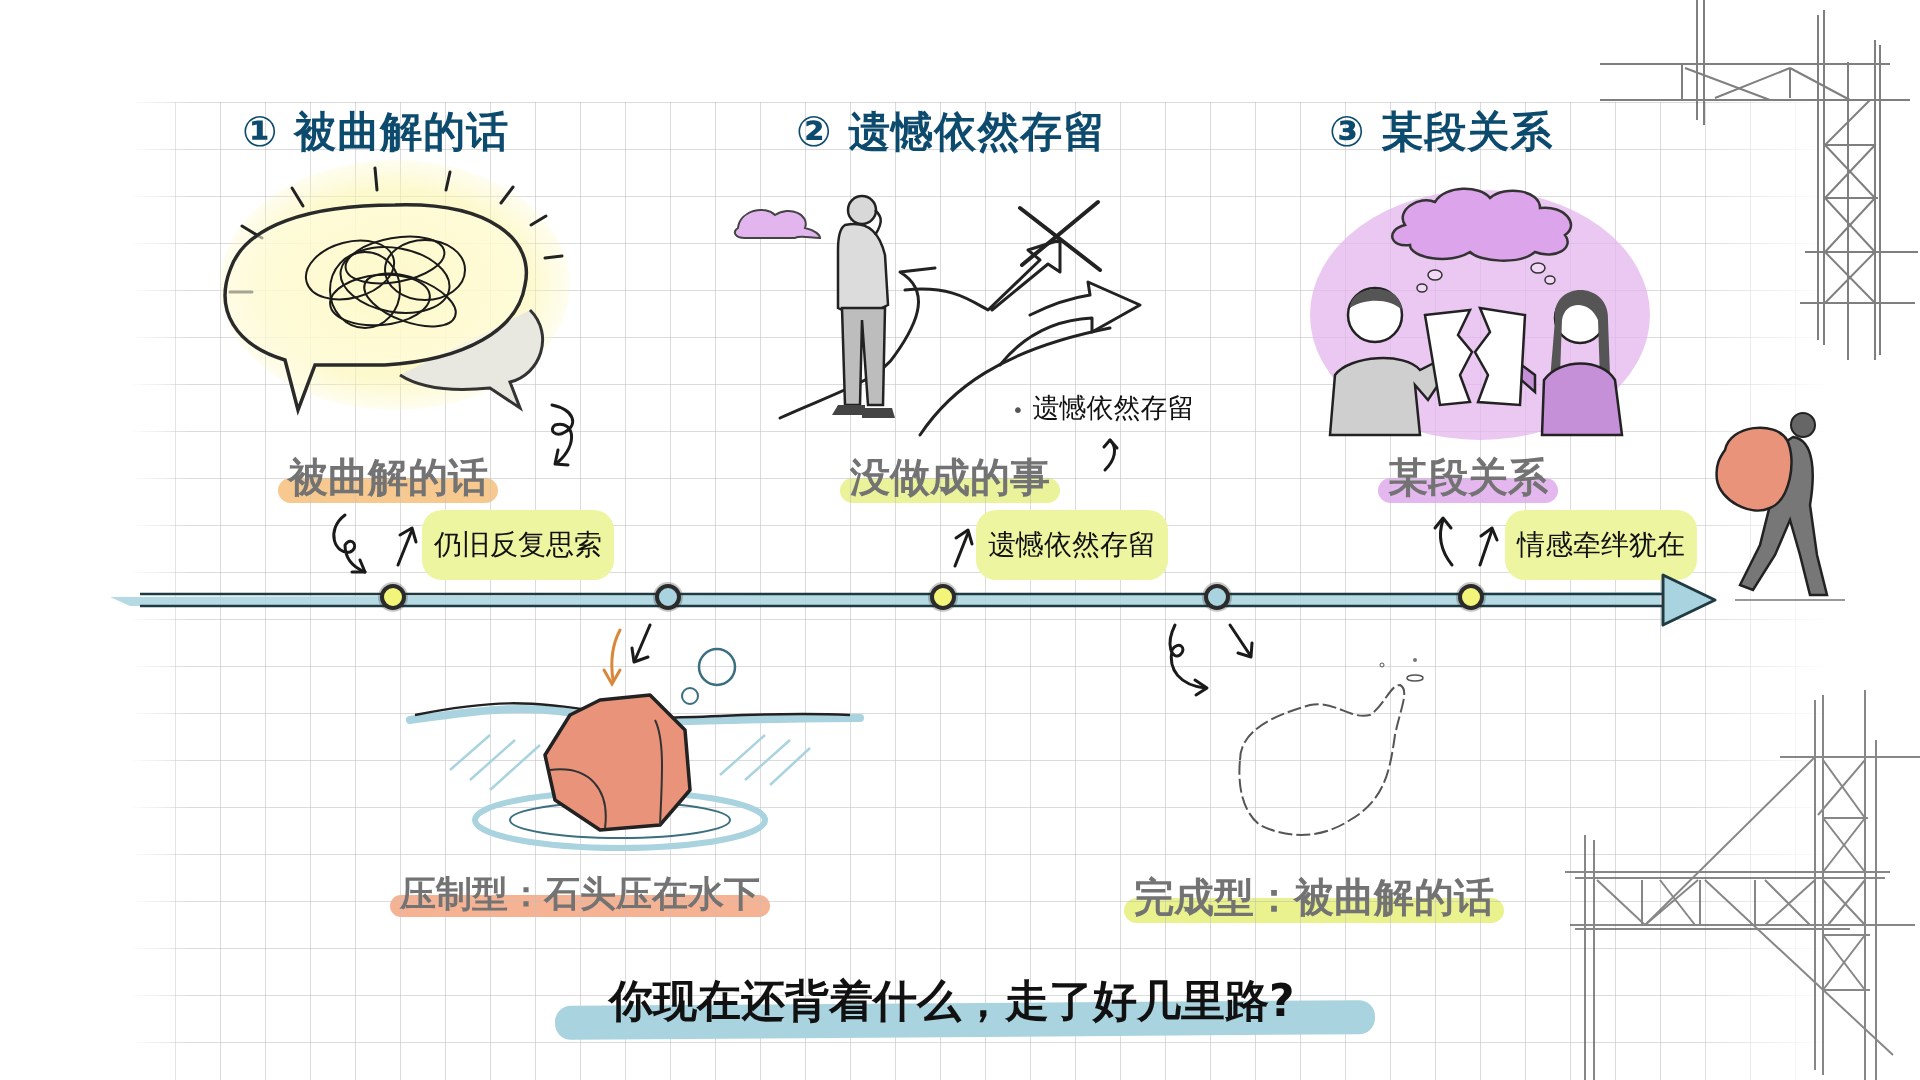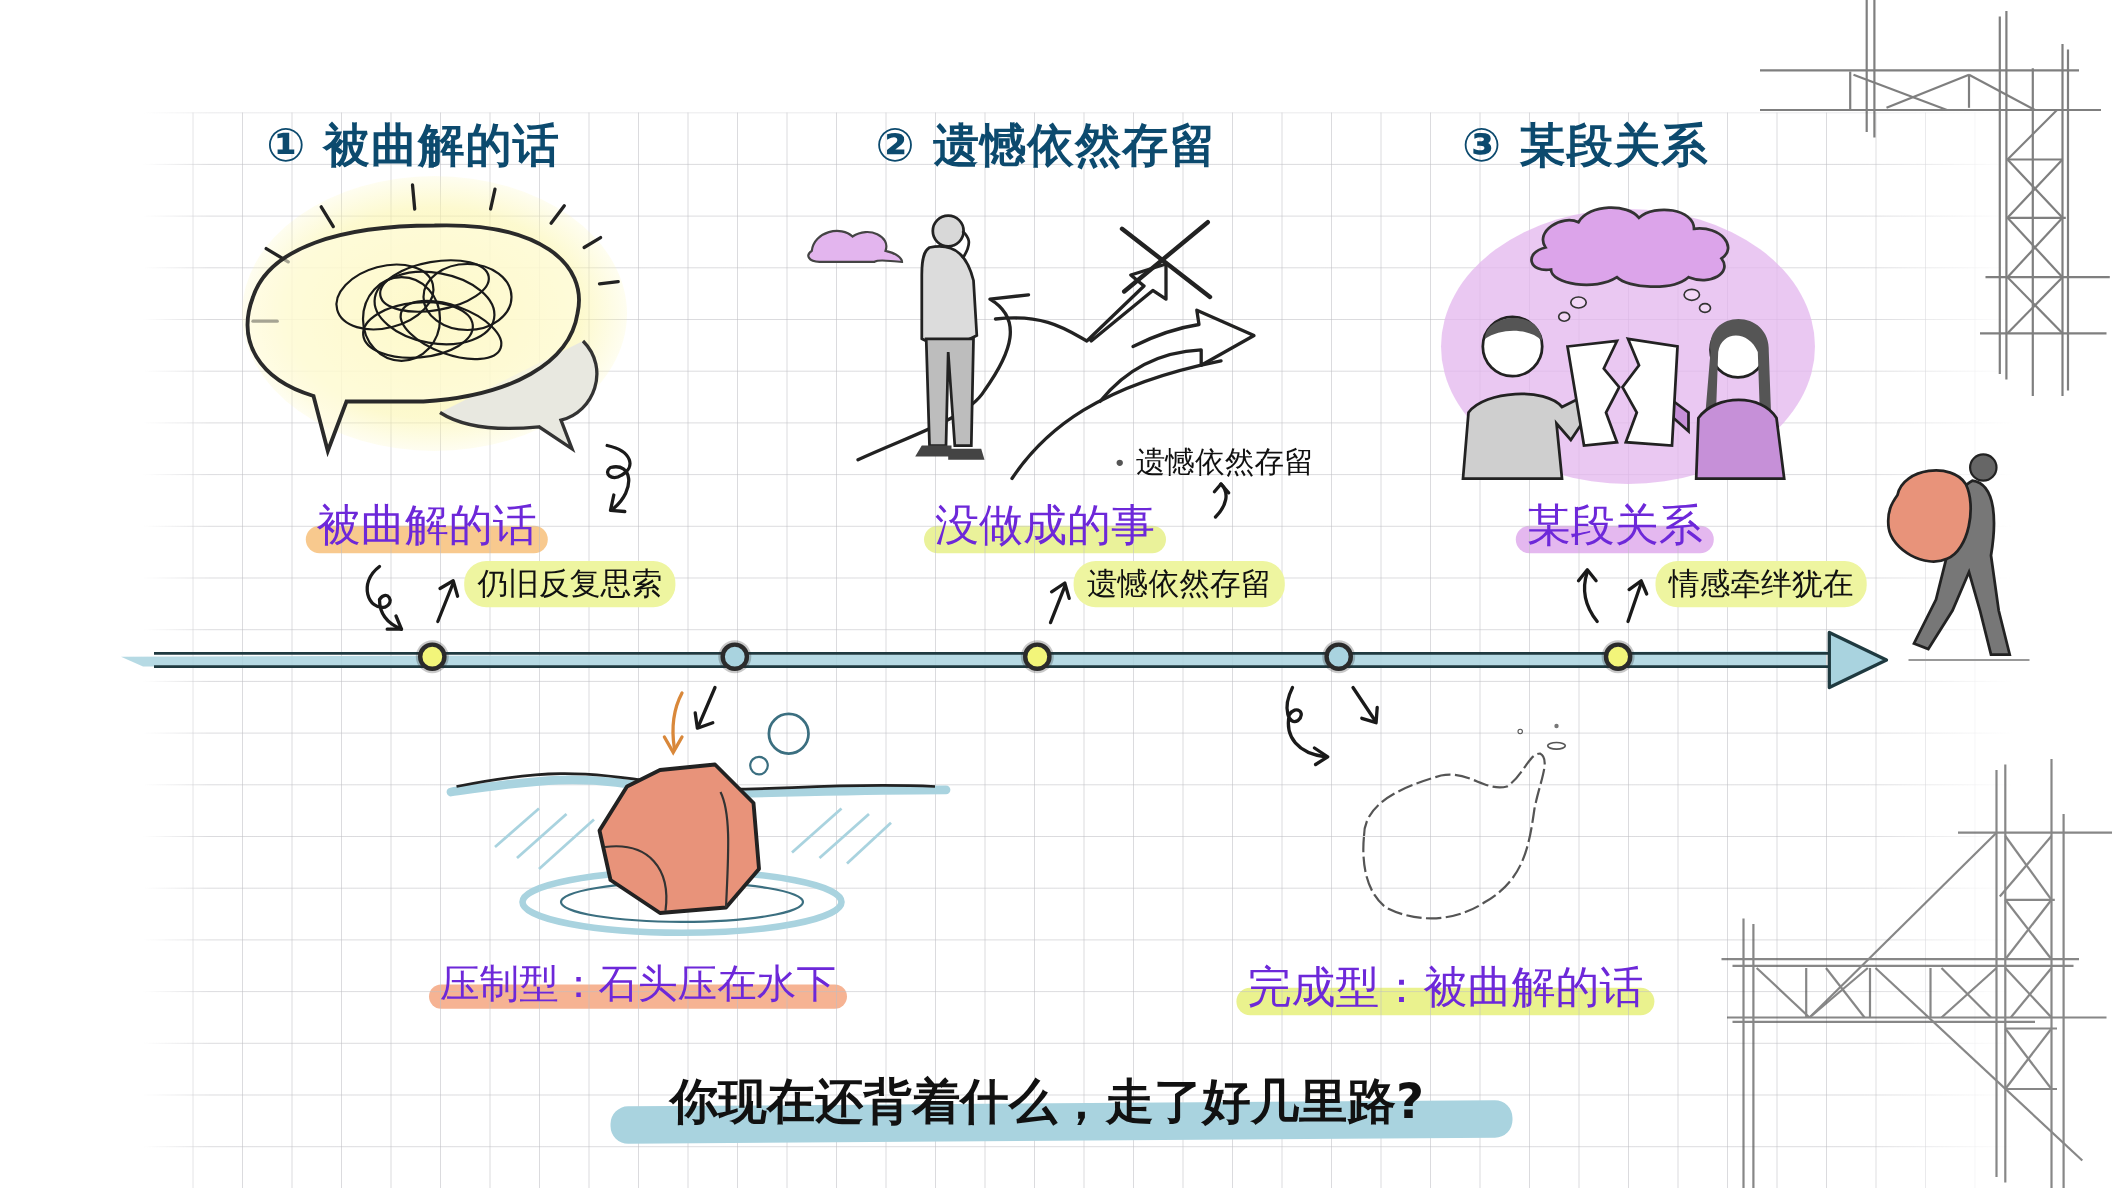--- a/index.html
+++ b/index.html
@@ -17,33 +17,33 @@
     -webkit-mask-image: linear-gradient(to right, transparent 0, #000 60px, #000 92%, transparent 100%);
     mask-image: linear-gradient(to right, transparent 0, #000 60px, #000 92%, transparent 100%);
   }
   .abs { position:absolute; }
   svg.abs { overflow:visible; }
   .title {
     position:absolute; font-weight:bold; font-size:42px; color:#0c4a6e;
     white-space:nowrap; letter-spacing:1px;
   }
   .hl {
-    position:absolute; font-weight:normal; color:#6d28d9; white-space:nowrap;
+    position:absolute; font-weight:bold; color:#737373; white-space:nowrap;
     display:inline-block; padding:0 10px;
   }
   .hl::before {
     content:""; position:absolute; left:0; right:0; bottom:2px; height:45%;
     border-radius:14px; z-index:-1; background:var(--hl);
   }
   .label-big { font-size:40px; }
   .pill {
     position:absolute; font-size:28px; color:#111; white-space:nowrap;
-    padding:2px 12px; border-radius:20px; background:var(--hl);
-  }
-  .plain-note { position:absolute; font-size:27px; color:#111; white-space:nowrap;margin-top:12px; }
+    padding:16px 12px; border-radius:20px; background:var(--hl);
+  }
+  .plain-note { position:absolute; font-size:27px; color:#111; white-space:nowrap; }
   .node {
     position:absolute; width:26px; height:26px; border-radius:50%;
     border:4px solid #2b2b2b; box-sizing:border-box;
     box-shadow:0 0 0 2px rgba(40,40,40,0.25);
   }
   .question {
     position:absolute; left:595px; top:972px; font-size:44px; font-weight:bold;
     color:#111; white-space:nowrap; padding:0 14px; z-index:2;text-align:right;
   }
   .question-bg {

